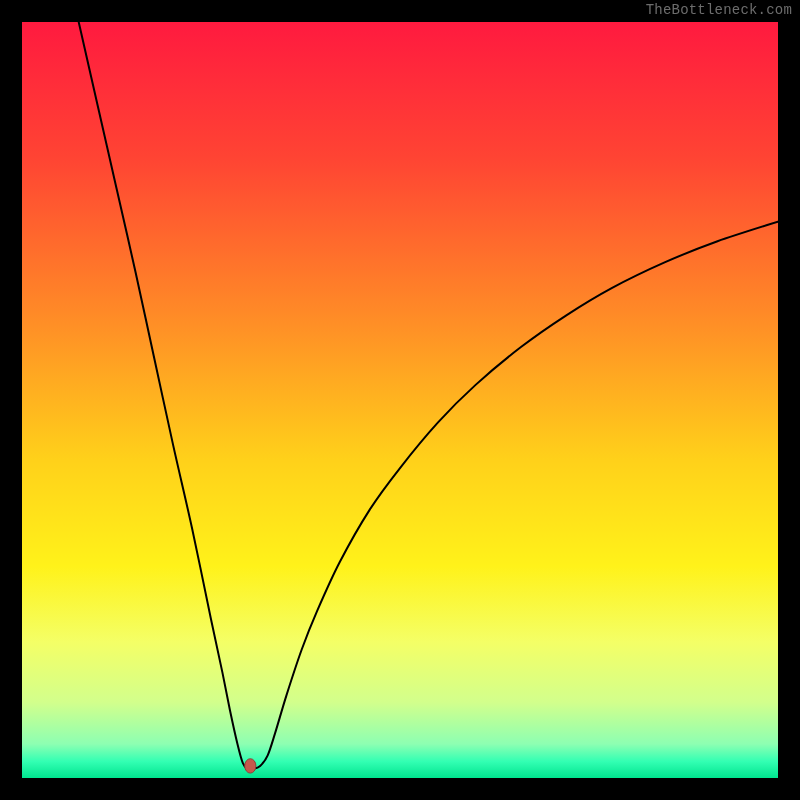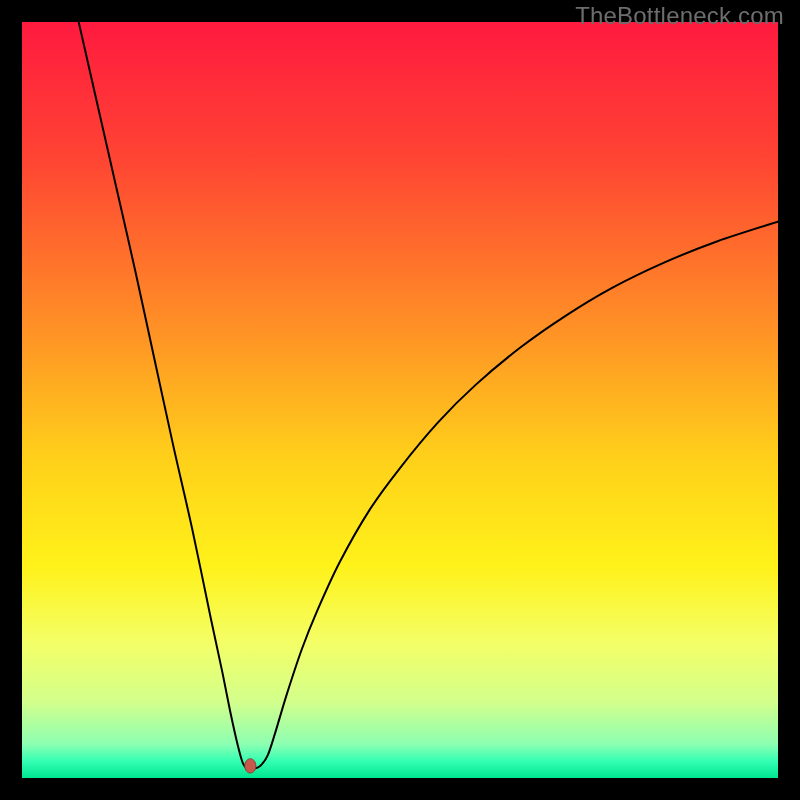--- a/index.html
+++ b/index.html
@@ -38,26 +38,27 @@
     position: absolute;
     left: 0;
     top: 0;
     width: 100%;
     height: 100%;
     overflow: visible;
   }
   .watermark {
     position: absolute;
     top: 2px;
-    right: 16px;
+    right: 8px;
     color: #6d6d6d;
-    font-size: 24px;
+    font-size: 14px;
     letter-spacing: 0.2px;
     font-weight: 400;
     user-select: none;
+    font-family: Liberation Mono, monospace;
   }
 </style>
 </head>
 <body>
 
 <div class="frame">
 
   <div class="plot-area">
 
     <svg class="gradient-bg" viewBox="0 0 100 100" preserveAspectRatio="none">

